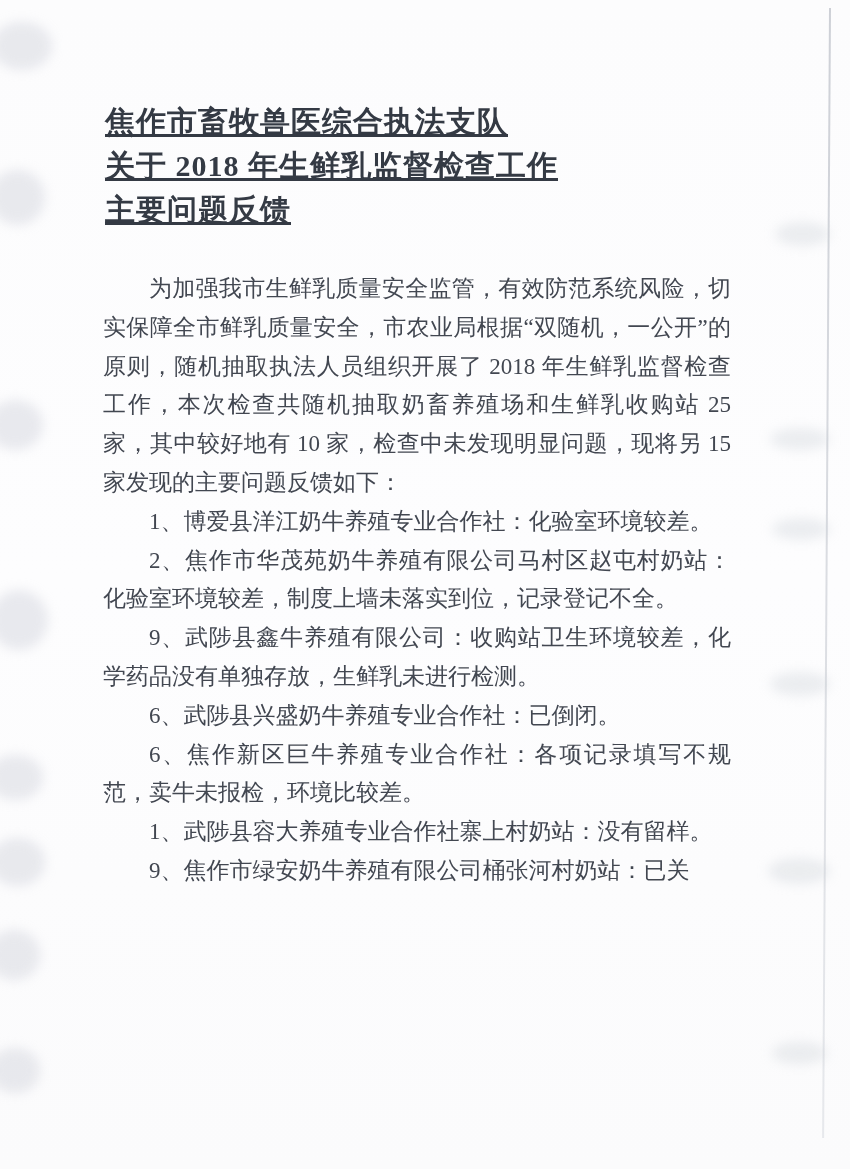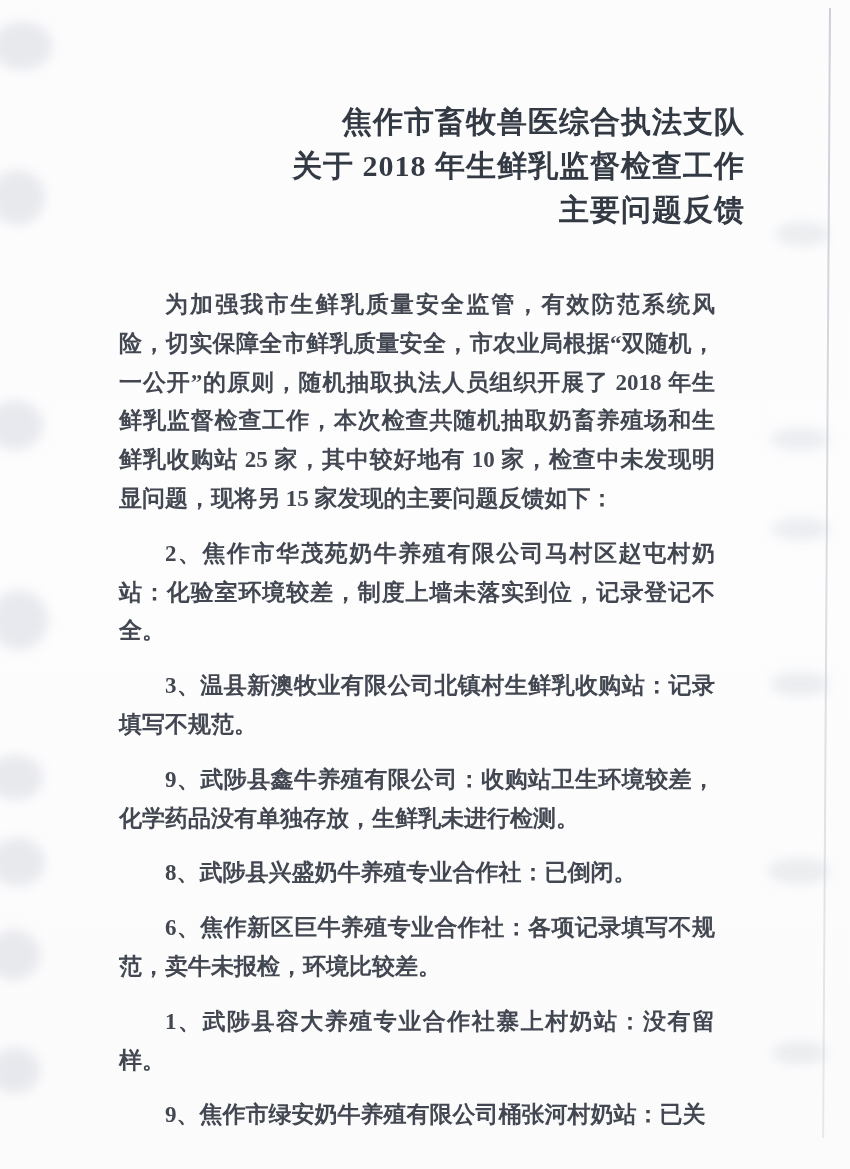--- a/index.html
+++ b/index.html
@@ -40,42 +40,42 @@
     transform-origin: top center;
     pointer-events: none;
   }
 
   
   .doc-title {
     position: absolute;
     left: 105px;
     top: 100px;
     width: 640px;
-    text-align: right;
+    text-align: left;
     color: #343a44;
     font-weight: bold;
     font-size: 30px;
     line-height: 44px;
     letter-spacing: 1px;
+    text-decoration: underline;
   }
   .doc-body {
     position: absolute;
     left: 103px;
     top: 270px;
     width: 628px;
     color: #424751;
     font-size: 23px;
     line-height: 38.8px;
   }
   .para {
-    margin: 16px;
+    margin: 0;
     text-indent: 2em;
     text-align: justify;
     text-justify: inter-character;
-    font-weight: bold;
   }
 </style>
 </head>
 <body>
 
 <div class="page">
 
   <div class="smudge left" style="left:-8px;  top:22px;   width:60px; height:48px;"></div>
   <div class="smudge left" style="left:-10px; top:170px;  width:55px; height:55px;"></div>
   <div class="smudge left" style="left:-12px; top:400px;  width:55px; height:50px;"></div>
@@ -94,22 +94,22 @@
   <div class="smudge right" style="left:772px; top:1042px; width:55px; height:22px;"></div>
 
   <div class="doc-title">
     <div>焦作市畜牧兽医综合执法支队</div>
     <div>关于 2018 年生鲜乳监督检查工作</div>
     <div>主要问题反馈</div>
   </div>
 
   <div class="doc-body">
     <p class="para">为加强我市生鲜乳质量安全监管，有效防范系统风险，切实保障全市鲜乳质量安全，市农业局根据“双随机，一公开”的原则，随机抽取执法人员组织开展了 2018 年生鲜乳监督检查工作，本次检查共随机抽取奶畜养殖场和生鲜乳收购站 25 家，其中较好地有 10 家，检查中未发现明显问题，现将另 15 家发现的主要问题反馈如下：</p>
+    <p class="para">1、博爱县洋江奶牛养殖专业合作社：化验室环境较差。</p>
     <p class="para">2、焦作市华茂苑奶牛养殖有限公司马村区赵屯村奶站：化验室环境较差，制度上墙未落实到位，记录登记不全。</p>
-    <p class="para">3、温县新澳牧业有限公司北镇村生鲜乳收购站：记录填写不规范。</p>
     <p class="para">9、武陟县鑫牛养殖有限公司：收购站卫生环境较差，化学药品没有单独存放，生鲜乳未进行检测。</p>
-    <p class="para">8、武陟县兴盛奶牛养殖专业合作社：已倒闭。</p>
+    <p class="para">6、武陟县兴盛奶牛养殖专业合作社：已倒闭。</p>
     <p class="para">6、焦作新区巨牛养殖专业合作社：各项记录填写不规范，卖牛未报检，环境比较差。</p>
     <p class="para">1、武陟县容大养殖专业合作社寨上村奶站：没有留样。</p>
     <p class="para">9、焦作市绿安奶牛养殖有限公司桶张河村奶站：已关</p>
   </div>
 
 </div>
 
 </body></html>

